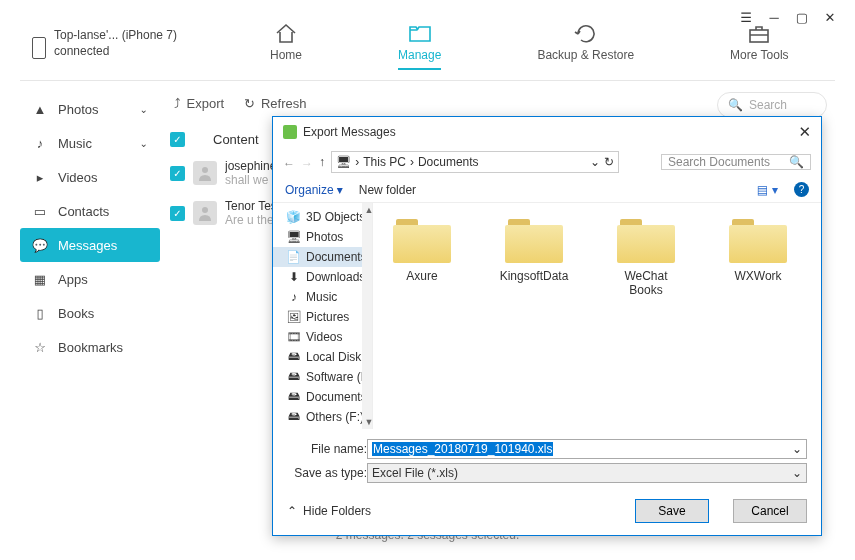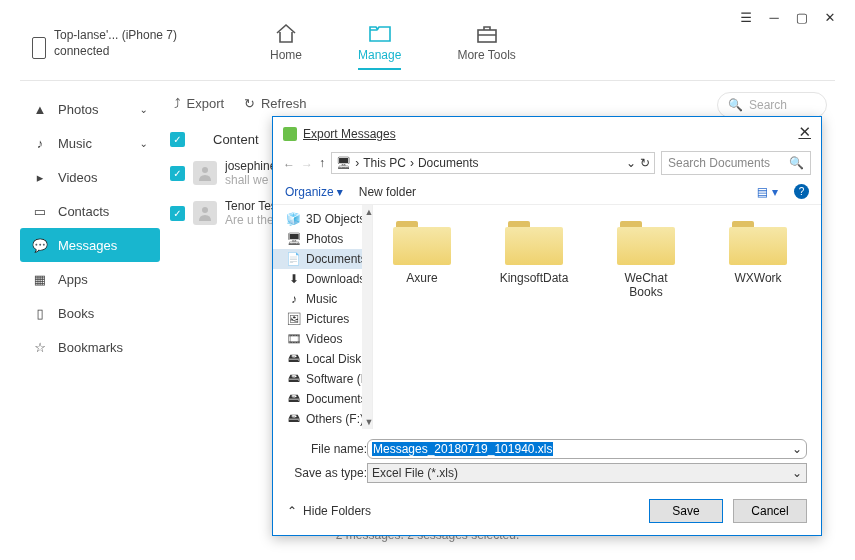--- a/index.html
+++ b/index.html
@@ -7,21 +7,21 @@
   
   
   .win-controls { position: absolute; top: 10px; right: 18px; display: flex; gap: 14px; align-items: center; }
   .win-ctrl { width: 14px; height: 14px; display: flex; align-items: center; justify-content: center; cursor: pointer; }
   
   
   .app-header { position: absolute; left: 32px; top: 28px; display: flex; align-items: flex-end; gap: 8px; }
   .device-icon { width: 14px; height: 22px; border: 1.5px solid #555; border-radius: 2px; }
   .device-text { font-size: 12px; color: #444; line-height: 1.3; }
   
-  .top-nav { position: absolute; left: 270px; top: 22px; display: flex; gap: 56px; }
+  .top-nav { position: absolute; left: 270px; top: 22px; display: flex; gap: 96px; }
   .top-nav-item { text-align: center; cursor: pointer; color: #555; font-size: 12px; padding-bottom: 6px; }
   .top-nav-item.active { color: #18b6cf; border-bottom: 2px solid #18b6cf; }
   .top-nav-icon { display: block; margin: 0 auto 4px; }
   
   .hdr-divider { position: absolute; left: 20px; right: 20px; top: 80px; height: 1px; background: #e6e6e6; }
   
   
   .sidebar { position: absolute; left: 20px; top: 92px; width: 140px; }
   .sb-item { display: flex; align-items: center; gap: 10px; padding: 9px 12px; font-size: 13px; color: #444; cursor: pointer; border-radius: 3px; }
   .sb-item.active { background: #18b6cf; color: #fff; }
@@ -38,25 +38,25 @@
   .msg-header, .msg-row { display: flex; align-items: center; gap: 8px; padding: 6px 0; }
   .msg-check { width: 15px; height: 15px; background: #18b6cf; border-radius: 2px; display: flex; align-items: center; justify-content: center; color: #fff; font-size: 10px; }
   .msg-avatar { width: 24px; height: 24px; background: #ddd; border-radius: 3px; display: flex; align-items: center; justify-content: center; }
   .msg-text { font-size: 12px; overflow: hidden;}
   .msg-sub { color: #aaa; font-size: 12px; }
   
   .status-bar { position: absolute; bottom: 18px; left: 0; right: 0; text-align: center; color: #888; font-size: 12px; }
   
   
   .modal { position: absolute; left: 272px; top: 116px; width: 550px; height: 420px; background: #fff; border: 1px solid #0078d7; box-shadow: 0 3px 12px rgba(0,0,0,0.25); display: flex; flex-direction: column; }
-  .modal-title { padding: 6px 10px; font-size: 12px; display: flex; align-items: flex-end; gap: 6px; text-decoration: underline; }
+  .modal-title { padding: 6px 10px; font-size: 12px; display: flex; align-items: center; gap: 6px; }
   .modal-title-close { margin-left: auto; cursor: pointer; font-size: 15px; }
   .modal-nav { padding: 4px 10px; display: flex; align-items: center; gap: 6px; font-size: 12px; }
   .addr-combo { flex: 1; height: 22px; border: 1px solid #ccc; display: flex; align-items: center; padding: 0 4px; gap: 4px; }
-  .modal-search { width: 150px; height: 24px; border: 1px solid #ccc; padding: 0 6px; font-size: 12px; color: #888; display: flex; align-items: center; justify-content: space-between; }
+  .modal-search { width: 150px; height: 16px; border: 1px solid #ccc; padding: 0 6px; font-size: 12px; color: #888; display: flex; align-items: center; justify-content: space-between; margin-left: 36px; }
   .modal-tool { padding: 5px 12px; display: flex; align-items: center; gap: 16px; font-size: 12px; color: #333; border-bottom: 1px solid #eee; }
   .organize { color: #1a55b6; display: flex; align-items: center; gap: 3px; cursor: pointer;}
   .view-btn { margin-left: auto; color: #2a6bcd; display: flex; align-items: center; gap: 4px; cursor: pointer; }
   .help-icon { width: 15px; height: 15px; border-radius: 50%; background: #0063b1; color: #fff; font-size: 10px; display: flex; align-items: center; justify-content: center; }
   
   .modal-body { flex: 1; display: flex; overflow: hidden; }
   .tree { width: 100px; border-right: 1px solid #eee; padding: 4px 0; font-size: 12px; overflow: hidden; position: relative; }
   .tree-item { padding: 3px 6px 3px 14px; display: flex; align-items: center; gap: 5px; white-space: nowrap; cursor: pointer; }
   .tree-item.sel { background: #d8e6f2; }
   .tree-icon { width: 14px; height: 14px; display: inline-flex; align-items: center; justify-content: center; flex-shrink: 0;}
@@ -64,26 +64,26 @@
   .folder-pane { flex: 1; padding: 16px 10px; display: flex; gap: 34px; align-items: flex-start; }
   .folder-item { width: 78px; text-align: center; font-size: 12px; cursor: pointer; }
   .folder-glyph { width: 58px; height: 44px; margin: 0 auto 6px; position: relative; }
   .folder-back { position: absolute; left: 3px; top: 0; width: 22px; height: 10px; background: #e0c063; border-radius: 2px 2px 0 0; }
   .folder-front { position: absolute; left: 0; top: 6px; width: 58px; height: 38px; background: linear-gradient(#f6e7a7,#efd26f); border-radius: 2px; }
   
   .file-fields { padding: 6px 14px 2px; font-size: 12px; }
   .field-row { display: flex; align-items: center; margin: 4px 0; }
   .field-label { width: 80px; text-align: right; }
   .field-input { flex: 1; height: 20px; border: 1px solid #aaa; font-size: 12px; padding: 0 4px; display: flex; align-items: center; justify-content: space-between; background: #fff; }
-  .field-input.sel { color: #fff; border-radius: 6px; }
+  .field-input.sel { color: #fff; }
   .field-input.sel .sel-text { background: #0078d7; padding: 0 1px; }
   
   .modal-footer { padding: 10px 14px 12px; display: flex; align-items: center; }
   .hide-folders { display: flex; align-items: center; gap: 6px; font-size: 12px; cursor: pointer; }
-  .btns { margin-left: auto; display: flex; gap: 10px; }
+  .btns { margin-left: auto; display: flex; gap: 24px; }
   .btn { min-width: 74px; height: 24px; border: 1px solid #adadad; background: #e1e1e1; font-size: 12px; cursor: pointer; }
   .btn.primary { border: 1.5px solid #0078d7; }
   
   .scroll-stub { position: absolute; right: -4px; top: 0; bottom: 0; width: 14px; background: #f2f2f2; display: flex; flex-direction: column;}
   .scroll-arrow{width:14px;height:14px;display:flex;align-items:center;justify-content:center;font-size:9px;color:#666}
 </style>
 </head>
 <body>
 
 <div class="win-controls">
@@ -106,20 +106,26 @@
     <svg class="top-nav-icon" width="24" height="22" viewBox="0 0 24 22" fill="none" stroke="#555" stroke-width="1.6">
         <path d="M3 11 L12 3 L21 11 M6 10 V20 H18 V10"></path>
       </svg>
     <span>Home</span>
   </div>
   <div class="top-nav-item active">
     <svg class="top-nav-icon" width="26" height="22" viewBox="0 0 26 22" fill="none" stroke="#18b6cf" stroke-width="1.6">
         <path d="M3 8 H10 L12 5 H23 V19 H3 Z M3 8 V5 H9 L11 8"></path>
       </svg>
     <span>Manage</span>
+  </div>
+  <div class="top-nav-item">
+    <svg class="top-nav-icon" width="24" height="22" viewBox="0 0 24 22" fill="none" stroke="#555" stroke-width="1.6">
+        <path d="M4 12 A8 8 0 1 1 7 18 M4 12 L1 10 M4 12 L6 9"></path>
+      </svg>
+    <span>Backup &amp; Restore</span>
   </div>
   <div class="top-nav-item">
     <svg class="top-nav-icon" width="24" height="22" viewBox="0 0 24 22" fill="none" stroke="#555" stroke-width="1.6">
         <rect x="3" y="8" width="18" height="12"></rect>
         <path d="M3 13 H21 M9 8 V5 H15 V8"></path>
       </svg>
     <span>More Tools</span>
   </div>
 </div>
 

